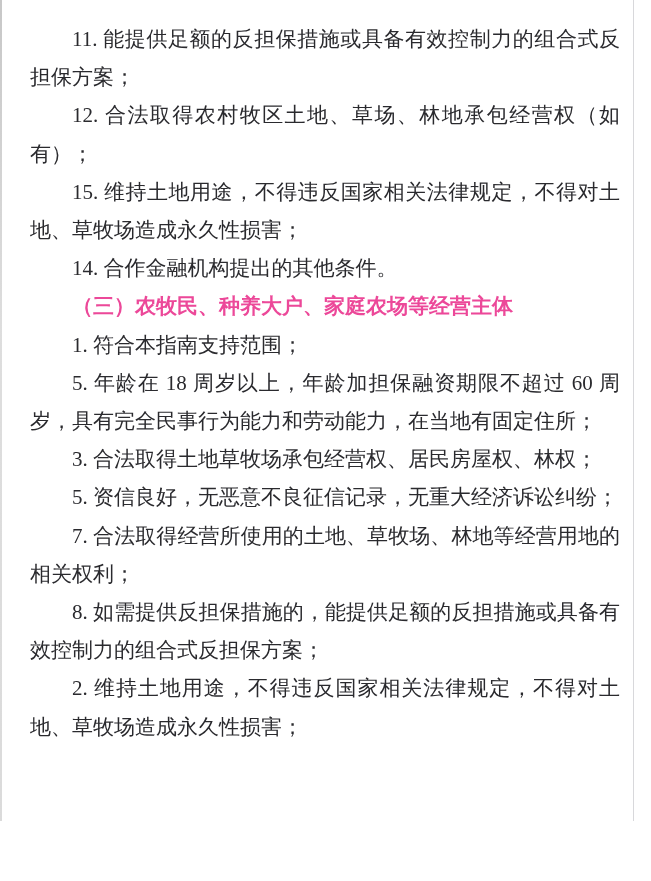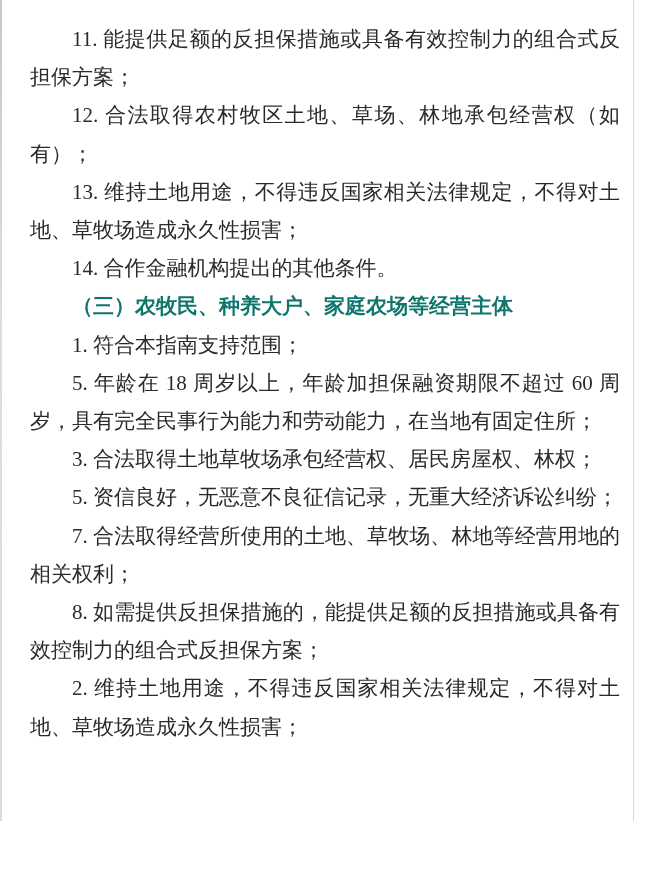--- a/index.html
+++ b/index.html
@@ -40,21 +40,21 @@
   .para {
     margin: 0;
     font-size: 21px;
     line-height: 38.2px;
     text-align: justify;
     text-indent: 2em;
     word-break: break-all;
   }
   .heading {
     font-weight: bold;
-    color: #0f766e;
+    color: #ec4899;
   }
   .footer {
     position: absolute;
     top: 834px;
     left: 0;
     width: 615px;
     text-align: right;
     font-size: 16px;
     line-height: 22px;
     letter-spacing: 1px;
@@ -70,21 +70,21 @@
 </head>
 <body>
 
 <div class="page">
   <div class="scan-edge-left"></div>
   <div class="scan-edge-right"></div>
 
   <div class="content">
     <p class="para">11. 能提供足额的反担保措施或具备有效控制力的组合式反担保方案；</p>
     <p class="para">12. 合法取得农村牧区土地、草场、林地承包经营权（如有）；</p>
-    <p class="para">13. 维持土地用途，不得违反国家相关法律规定，不得对土地、草牧场造成永久性损害；</p>
+    <p class="para">15. 维持土地用途，不得违反国家相关法律规定，不得对土地、草牧场造成永久性损害；</p>
     <p class="para">14. 合作金融机构提出的其他条件。</p>
     <p class="para heading">（三）农牧民、种养大户、家庭农场等经营主体</p>
     <p class="para">1. 符合本指南支持范围；</p>
     <p class="para">5. 年龄在 18 周岁以上，年龄加担保融资期限不超过 60 周岁，具有完全民事行为能力和劳动能力，在当地有固定住所；</p>
     <p class="para">3. 合法取得土地草牧场承包经营权、居民房屋权、林权；</p>
     <p class="para">5. 资信良好，无恶意不良征信记录，无重大经济诉讼纠纷；</p>
     <p class="para">7. 合法取得经营所使用的土地、草牧场、林地等经营用地的相关权利；</p>
     <p class="para">8. 如需提供反担保措施的，能提供足额的反担措施或具备有效控制力的组合式反担保方案；</p>
     <p class="para">2. 维持土地用途，不得违反国家相关法律规定，不得对土地、草牧场造成永久性损害；</p>
   </div>

